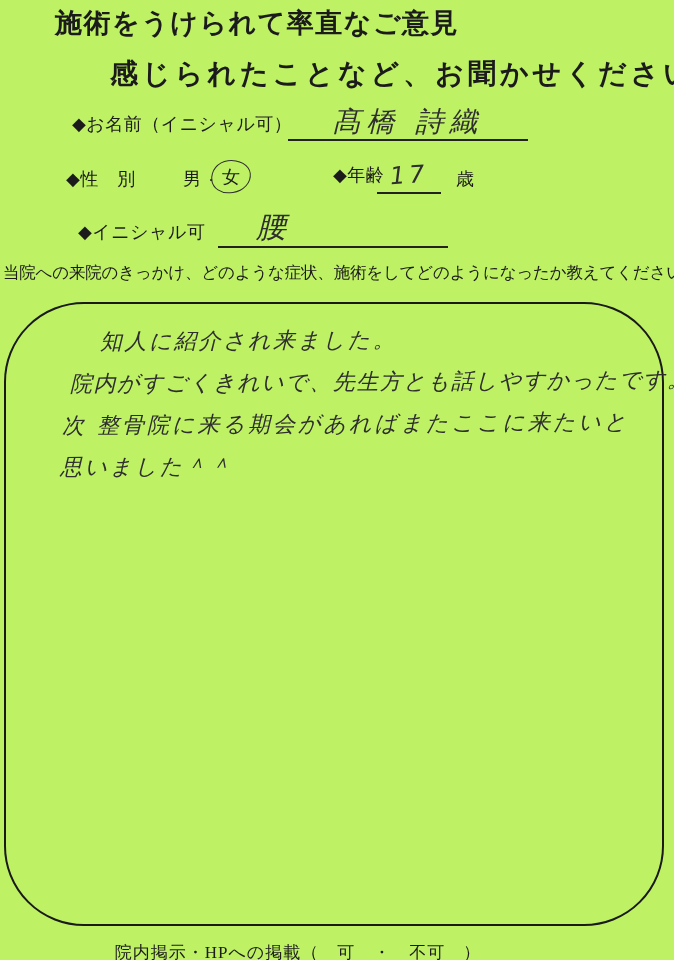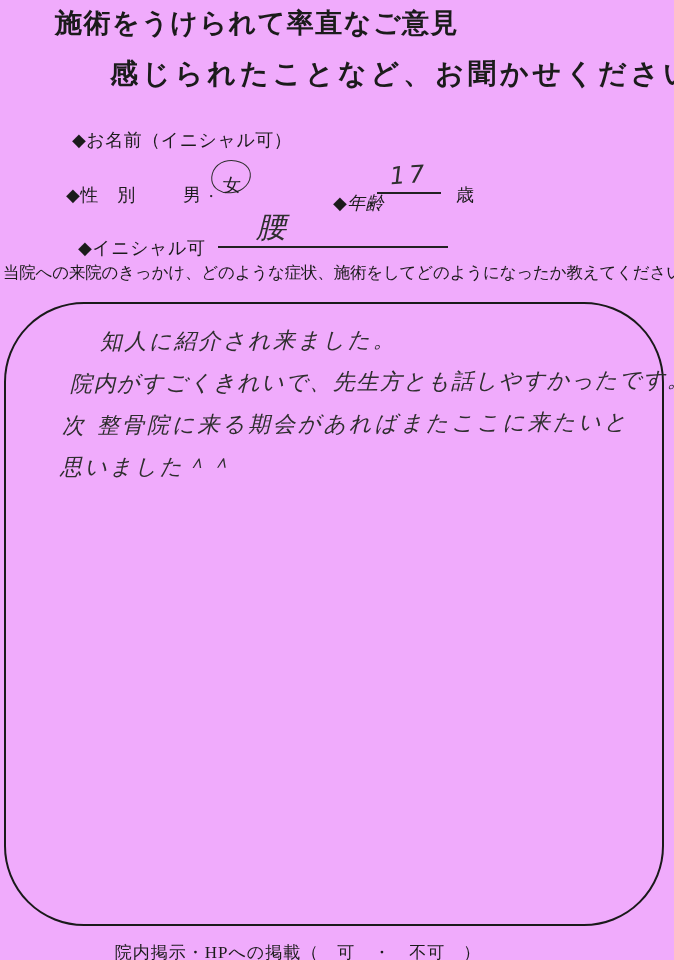--- a/index.html
+++ b/index.html
@@ -1,50 +1,50 @@
 <!DOCTYPE html>
 <html><head>
 <meta charset="utf-8">
 <style>
   html, body { margin: 0; padding: 0; background: #e9e9e9; }
   .page {
     position: relative;
     width: 674px;
     height: 960px;
     margin: 0 auto;
-    background: #f0abfc;
+    background: #bef264;
     font-family: "Liberation Serif", "DejaVu Serif", serif;
     color: #1b1b1b;
     overflow: hidden;
   }
   .abs { position: absolute; white-space: nowrap; }
 
   
   .title1 { left: 55px; top: 5px; font-size: 27px; font-weight: bold; letter-spacing: 1.5px; }
   .title2 { left: 110px; top: 55px; font-size: 28px; font-weight: bold; letter-spacing: 4px; }
-  .label  { font-size: 18px; font-weight: 500; letter-spacing: 0.5px; margin-top: 16px; }
+  .label  { font-size: 18px; font-weight: 500; letter-spacing: 0.5px; }
 
   .name-label { left: 72px; top: 112px; }
   .name-line  { left: 288px; top: 105px; width: 240px; height: 34px;
                 border-bottom: 2px solid #222; text-align: center; }
   .name-value { font-size: 28px; letter-spacing: 6px; line-height: 34px; }
 
   .gender-label { left: 66px; top: 167px; }
   .gender-male  { left: 183px; top: 167px; }
   .gender-dot   { left: 204px; top: 172px; font-size: 14px; }
   .female-circle {
     left: 211px; top: 160px; width: 38px; height: 31px;
     border: 1.8px solid #2e2e2e;
     border-radius: 52% 58% 55% 48% / 60% 52% 58% 50%;
     transform: rotate(-7deg);
     display: flex; align-items: center; justify-content: center;
   }
   .female-glyph { font-size: 18px; transform: rotate(7deg); }
 
-  .age-label { left: 333px; top: 175px; font-style: italic; }
+  .age-label { left: 333px; top: 163px; }
   .age-line  { left: 377px; top: 160px; width: 64px; height: 32px;
                border-bottom: 2px solid #222; text-align: center; }
   .age-value { font-size: 24px; line-height: 30px; letter-spacing: 4px; transform: rotate(-4deg); display:inline-block; }
   .age-unit  { left: 456px; top: 167px; }
 
   .part-label { left: 78px; top: 220px; }
   .part-line  { left: 218px; top: 206px; width: 230px; height: 40px;
                 border-bottom: 2px solid #222; }
   .part-value { position: absolute; left: 38px; bottom: -2px; font-size: 30px; }
 
@@ -77,20 +77,23 @@
 </style>
 </head>
 <body>
 
 <div class="page">
 
   <div class="abs title1">施術をうけられて率直なご意見</div>
   <div class="abs title2">感じられたことなど、お聞かせください</div>
 
   <div class="abs label name-label">◆お名前（イニシャル可）</div>
+  <div class="abs name-line">
+    <span class="hand name-value">髙橋 詩織</span>
+  </div>
 
   <div class="abs label gender-label">◆性　別</div>
   <div class="abs label gender-male">男</div>
   <div class="abs label gender-dot">・</div>
   <div class="abs female-circle">
     <span class="label female-glyph">女</span>
   </div>
 
   <div class="abs label age-label">◆年齢</div>
   <div class="abs age-line">

